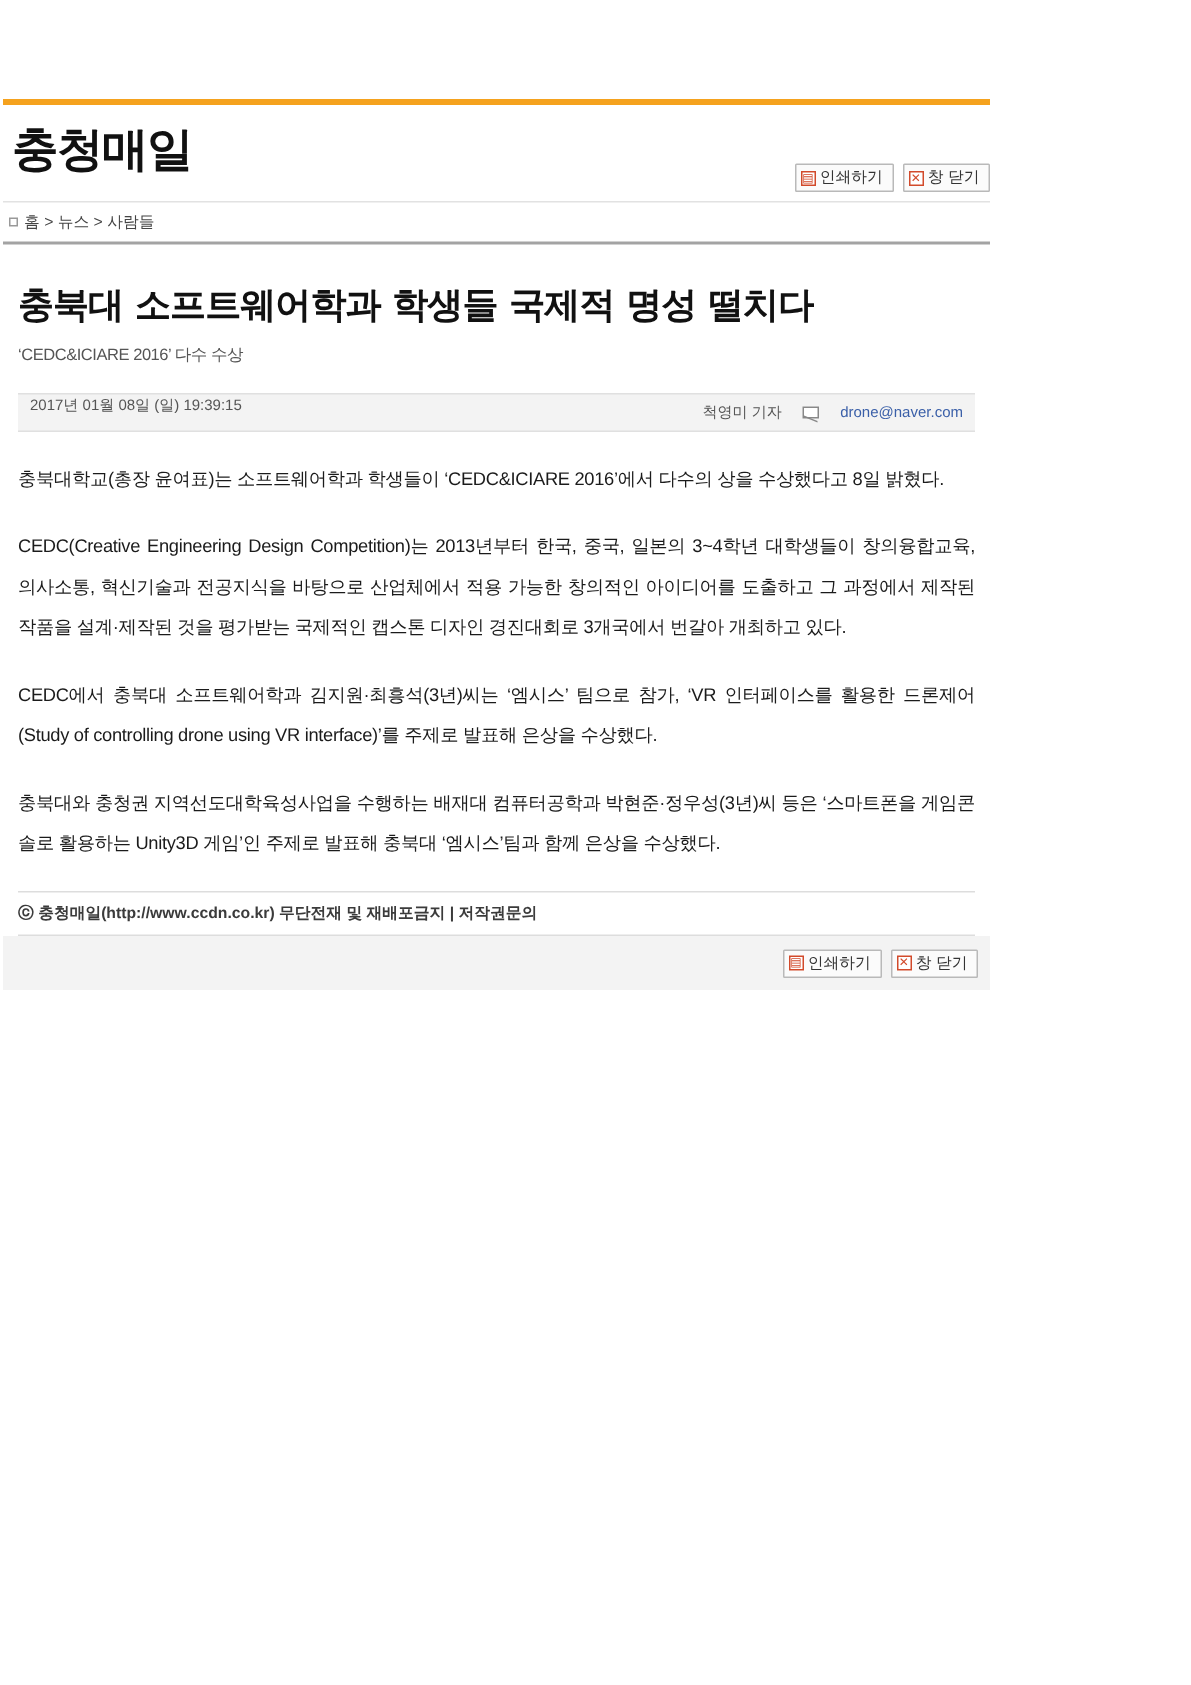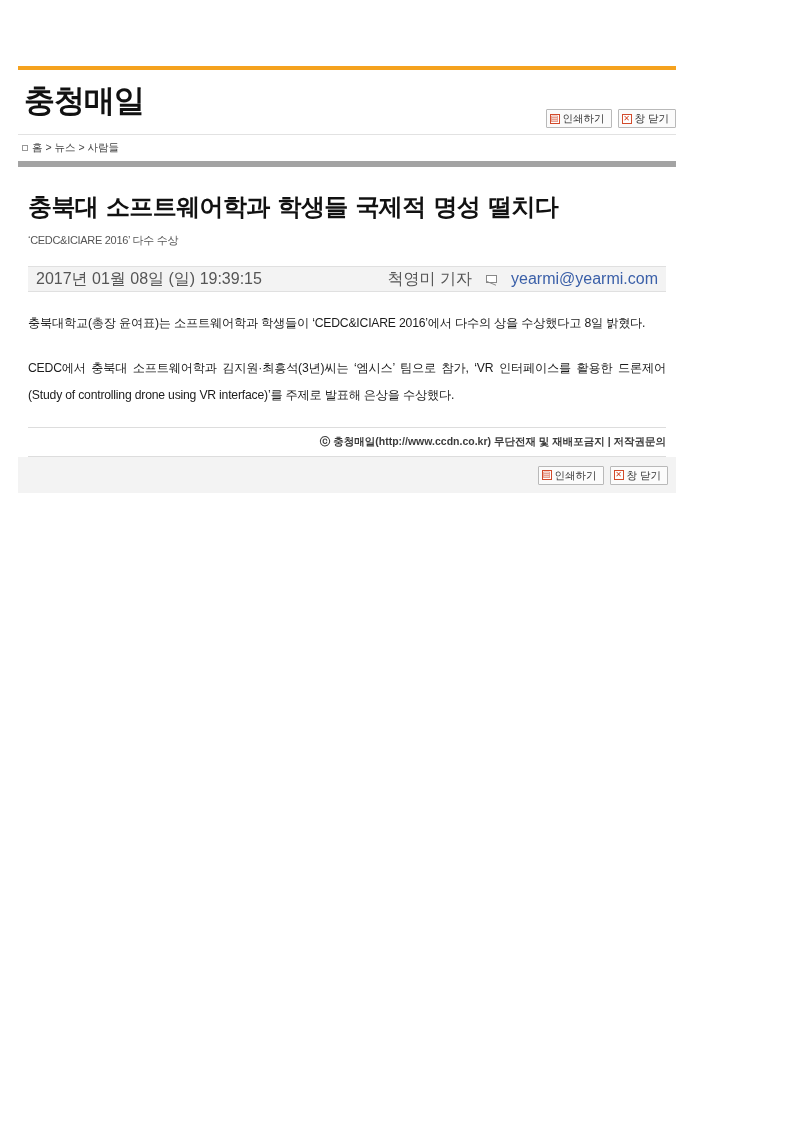--- a/index.html
+++ b/index.html
@@ -14,21 +14,21 @@
     color: #222;
   }
   .page {
     position: relative;
     width: 794px;
     height: 1123px;
     box-sizing: border-box;
   }
   .sheet {
     position: absolute;
-    left: 18px;
+    left: 2px;
     top: 66px;
     width: 658px;
   }
   .top-rule {
     height: 4px;
     background: #f5a21e;
     width: 100%;
   }
   .masthead {
     position: relative;
@@ -71,21 +71,21 @@
     border: 1px solid #d24a2b;
     box-sizing: border-box;
     font-size: 8px;
     line-height: 8px;
     text-align: center;
     color: #d24a2b;
     background: #fff;
   }
   .breadcrumb-wrap {
     border-top: 1px solid #e2e2e2;
-    border-bottom: 6px solid #a3a3a3;
+    border-bottom: 2px solid #a3a3a3;
     padding: 6px 4px 6px 4px;
     margin-top: 2px;
     text-align: right;
   }
   .breadcrumb {
     font-size: 10.5px;
     color: #444;
     display: flex;
     align-items: center;
     gap: 4px;
@@ -116,24 +116,23 @@
     margin: 10px 0 0 0;
     letter-spacing: -0.3px;
   }
   .byline-bar {
     margin-top: 18px;
     background: #f3f3f3;
     border-top: 1px solid #e0e0e0;
     border-bottom: 1px solid #e0e0e0;
     height: 24px;
     display: flex;
-    align-items: center;
     justify-content: space-between;
     padding: 0 8px;
-    font-size: 16px;
+    font-size: 10px;
     color: #555;
   }
   .byline-right {
     display: flex;
     align-items: center;
     gap: 14px;
   }
   .mail-glyph {
     display: inline-block;
     width: 11px;
@@ -164,21 +163,21 @@
     color: #1b1b1b;
     margin: 0 0 18px 0;
     letter-spacing: -0.2px;
     text-align: justify;
   }
   .copyright {
     border-top: 1px solid #ddd;
     border-bottom: 1px solid #ddd;
     margin-top: 14px;
     padding: 7px 0;
-    text-align: right;
+    text-align: left;
     font-size: 10.5px;
     color: #3b3b3b;
     font-weight: bold;
   }
   .footer-bar {
     margin-top: 0;
     background: #f3f3f3;
     height: 36px;
     display: flex;
     align-items: center;
@@ -218,27 +217,29 @@
 
     <div class="article">
       <h1 class="headline">충북대 소프트웨어학과 학생들 국제적 명성 떨치다</h1>
       <p class="subhead">‘CEDC&amp;ICIARE 2016’ 다수 수상</p>
 
       <div class="byline-bar">
         <span>2017년 01월 08일 (일) 19:39:15</span>
         <span class="byline-right">
           <span>척영미 기자</span>
           <span class="mail-glyph"></span>
-          <span class="email">yearmi@yearmi.com</span>
+          <span class="email">drone@naver.com</span>
         </span>
       </div>
 
       <div class="body-text">
         <p>충북대학교(총장 윤여표)는 소프트웨어학과 학생들이 ‘CEDC&amp;ICIARE 2016’에서 다수의 상을 수상했다고 8일 밝혔다.</p>
+        <p>CEDC(Creative Engineering Design Competition)는 2013년부터 한국, 중국, 일본의 3~4학년 대학생들이 창의융합교육, 의사소통, 혁신기술과 전공지식을 바탕으로 산업체에서 적용 가능한 창의적인 아이디어를 도출하고 그 과정에서 제작된 작품을 설계·제작된 것을 평가받는 국제적인 캡스톤 디자인 경진대회로 3개국에서 번갈아 개최하고 있다.</p>
         <p>CEDC에서 충북대 소프트웨어학과 김지원·최흥석(3년)씨는 ‘엠시스’ 팀으로 참가, ‘VR 인터페이스를 활용한 드론제어(Study of controlling drone using VR interface)’를 주제로 발표해 은상을 수상했다.</p>
+        <p>충북대와 충청권 지역선도대학육성사업을 수행하는 배재대 컴퓨터공학과 박현준·정우성(3년)씨 등은 ‘스마트폰을 게임콘솔로 활용하는 Unity3D 게임’인 주제로 발표해 충북대 ‘엠시스’팀과 함께 은상을 수상했다.</p>
       </div>
 
       <div class="copyright">ⓒ 충청매일(http://www.ccdn.co.kr) 무단전재 및 재배포금지 | 저작권문의</div>
     </div>
 
     <div class="footer-bar">
       <span class="tool-btn">
         <span class="tool-glyph">▤</span>
         <span>인쇄하기</span>
       </span>

